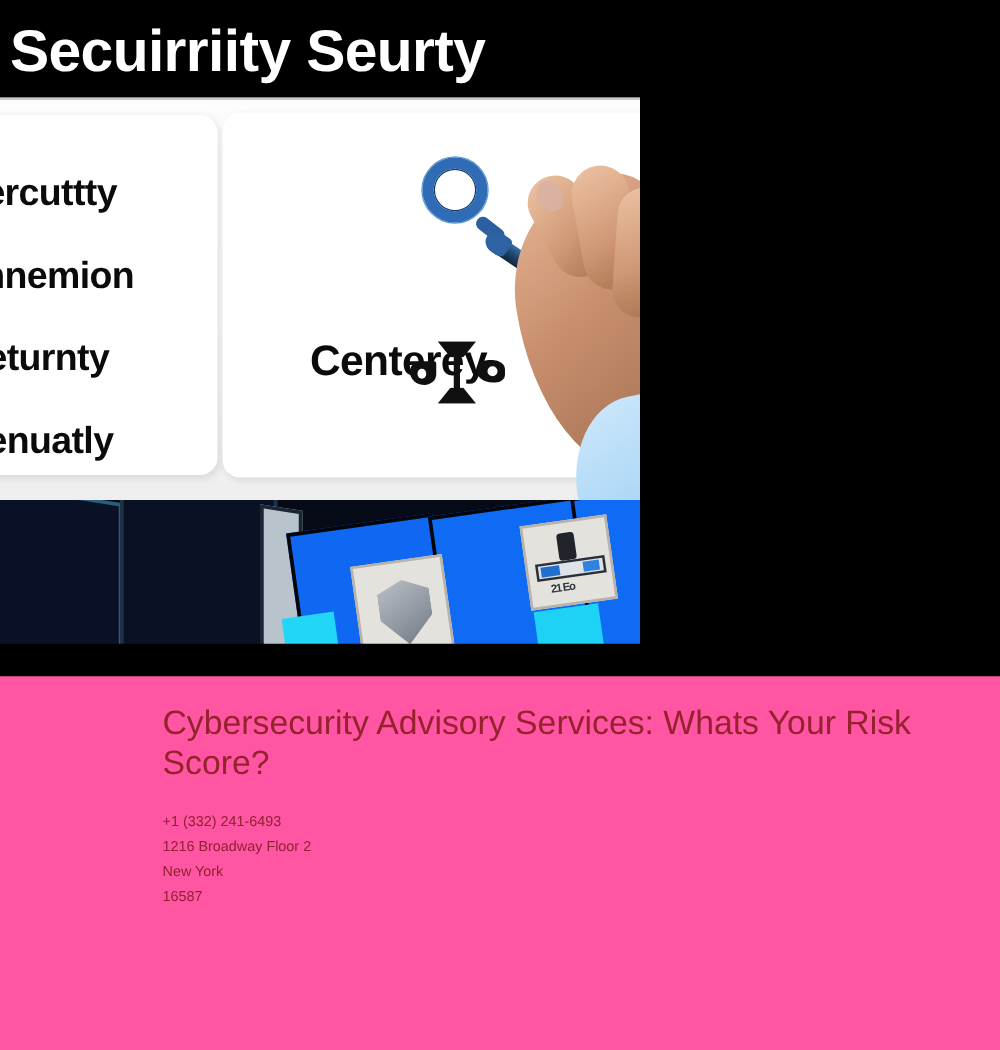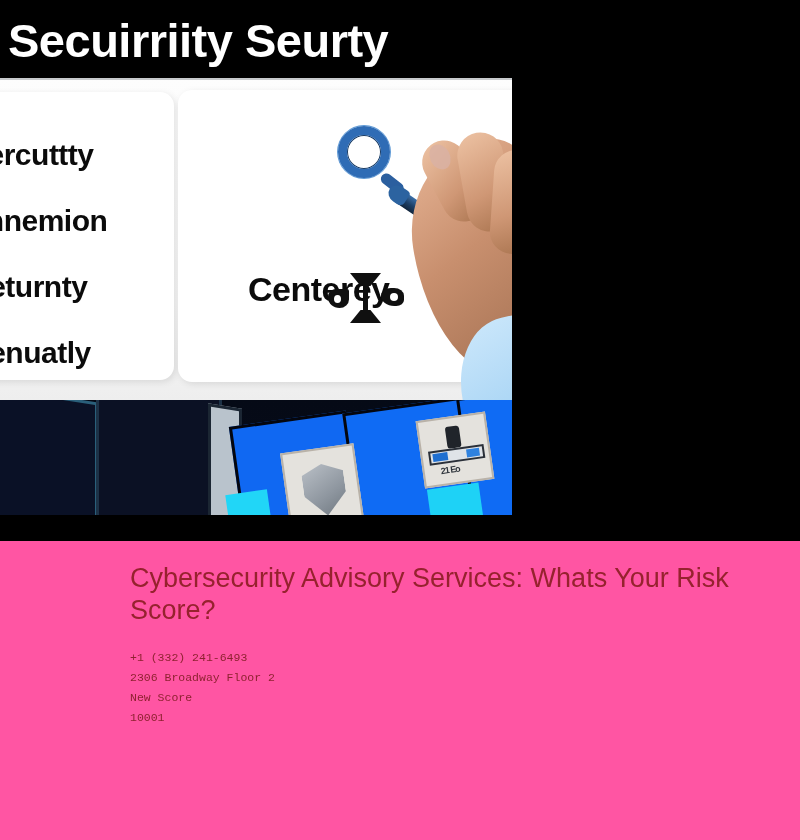--- a/index.html
+++ b/index.html
@@ -439,21 +439,20 @@
     font-size: 18px;
     line-height: 20px;
     color: #96222e;
     font-weight: normal;
     letter-spacing: 0.4px;
   }
   .contact-list {
     margin: 22px 0 0 0;
     padding: 0;
     list-style: none;
-    font-family: Liberation Mono, monospace;
   }
   .contact-list li {
     font-size: 11.5px;
     line-height: 20px;
     color: #8e2230;
   }
   .source-url {
     margin-top: 6px;
     font-size: 8.5px;
     line-height: 12px;
@@ -544,19 +543,19 @@
 </div>
 
 <div class="info-panel">
   <div class="info-inner">
 
     <h1 class="post-title">Cybersecurity Advisory Services: Whats Your Risk Score?</h1>
 
 
     <ul class="contact-list">
       <li>+1 (332) 241-6493</li>
-      <li>2306 Broadway Floor 2</li>
-      <li>New Score</li>
-      <li>10001</li>
+      <li>1216 Broadway Floor 2</li>
+      <li>New York</li>
+      <li>16587</li>
     </ul>
 
   </div>
 </div>
 
 </body></html>

